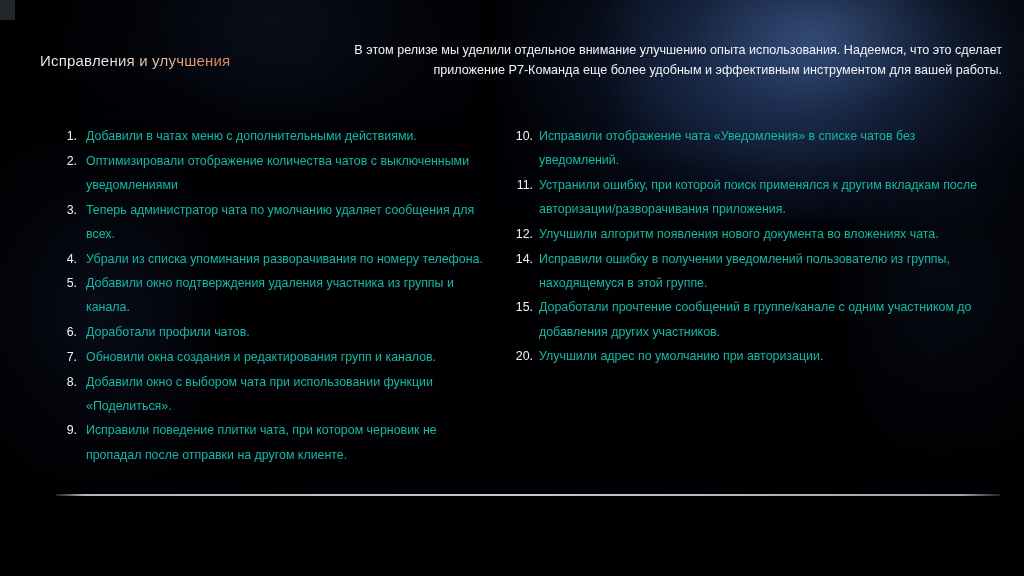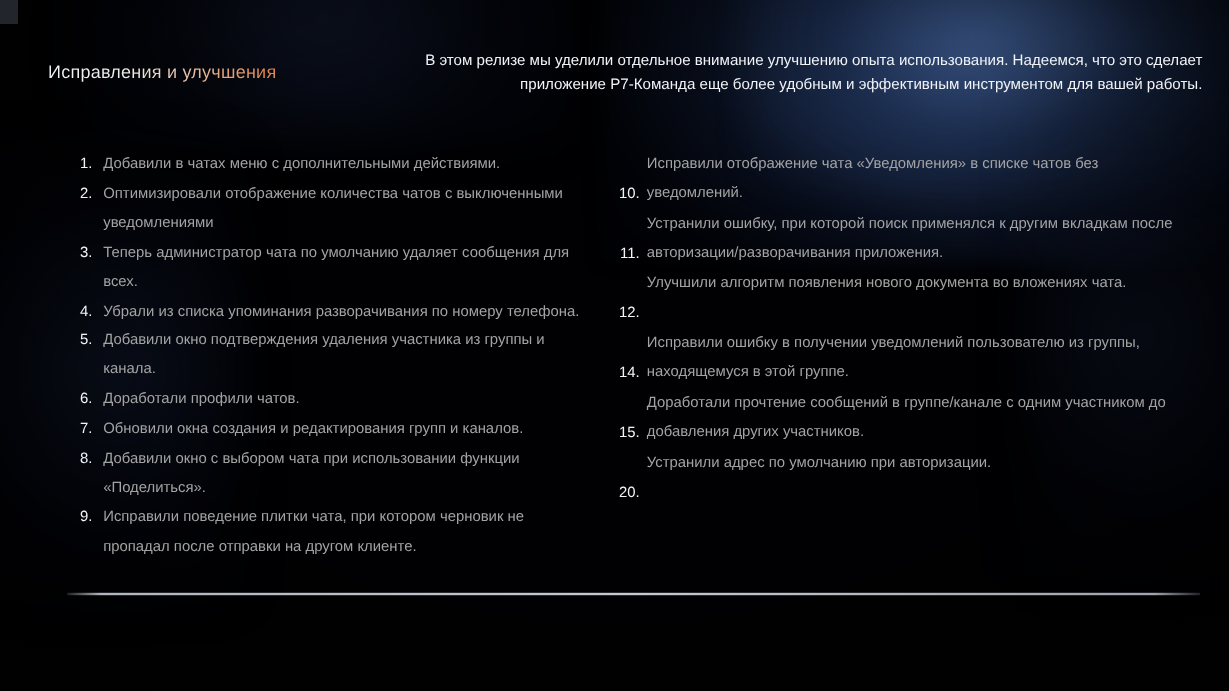--- a/index.html
+++ b/index.html
@@ -186,24 +186,24 @@
     margin: 0 0 0.5px 0;
   }
   .li-num {
     flex: 0 0 auto;
     text-align: right;
     color: #f3f4f6;
     font-size: 12.4px;
     line-height: 24.2px;
   }
   .col-left .li-num { width: 17px; margin-right: 9px; }
-  .col-right .li-num { width: 22px; margin-right: 6px; margin-top: 25px; }
+  .col-right .li-num { width: 22px; margin-right: 6px; }
   .li-text {
     flex: 1 1 auto;
-    color: #a3a3a3;
+    color: #14b8a6;
   }
 
   
   .divider {
     position: absolute;
     left: 56px;
     top: 494px;
     width: 944px;
     height: 2px;
     background: linear-gradient(90deg,
@@ -302,21 +302,21 @@
         <li>
           <span class="li-num">14.</span>
           <span class="li-text">Исправили ошибку в получении уведомлений пользователю из группы, находящемуся в этой группе.</span>
         </li>
         <li>
           <span class="li-num">15.</span>
           <span class="li-text">Доработали прочтение сообщений в группе/канале с одним участником до добавления других участников.</span>
         </li>
         <li>
           <span class="li-num">20.</span>
-          <span class="li-text">Устранили адрес по умолчанию при авторизации.</span>
+          <span class="li-text">Улучшили адрес по умолчанию при авторизации.</span>
         </li>
       </ol>
     </div>
 
   </div>
 
   <div class="divider"></div>
 
   <div class="footer">
     

